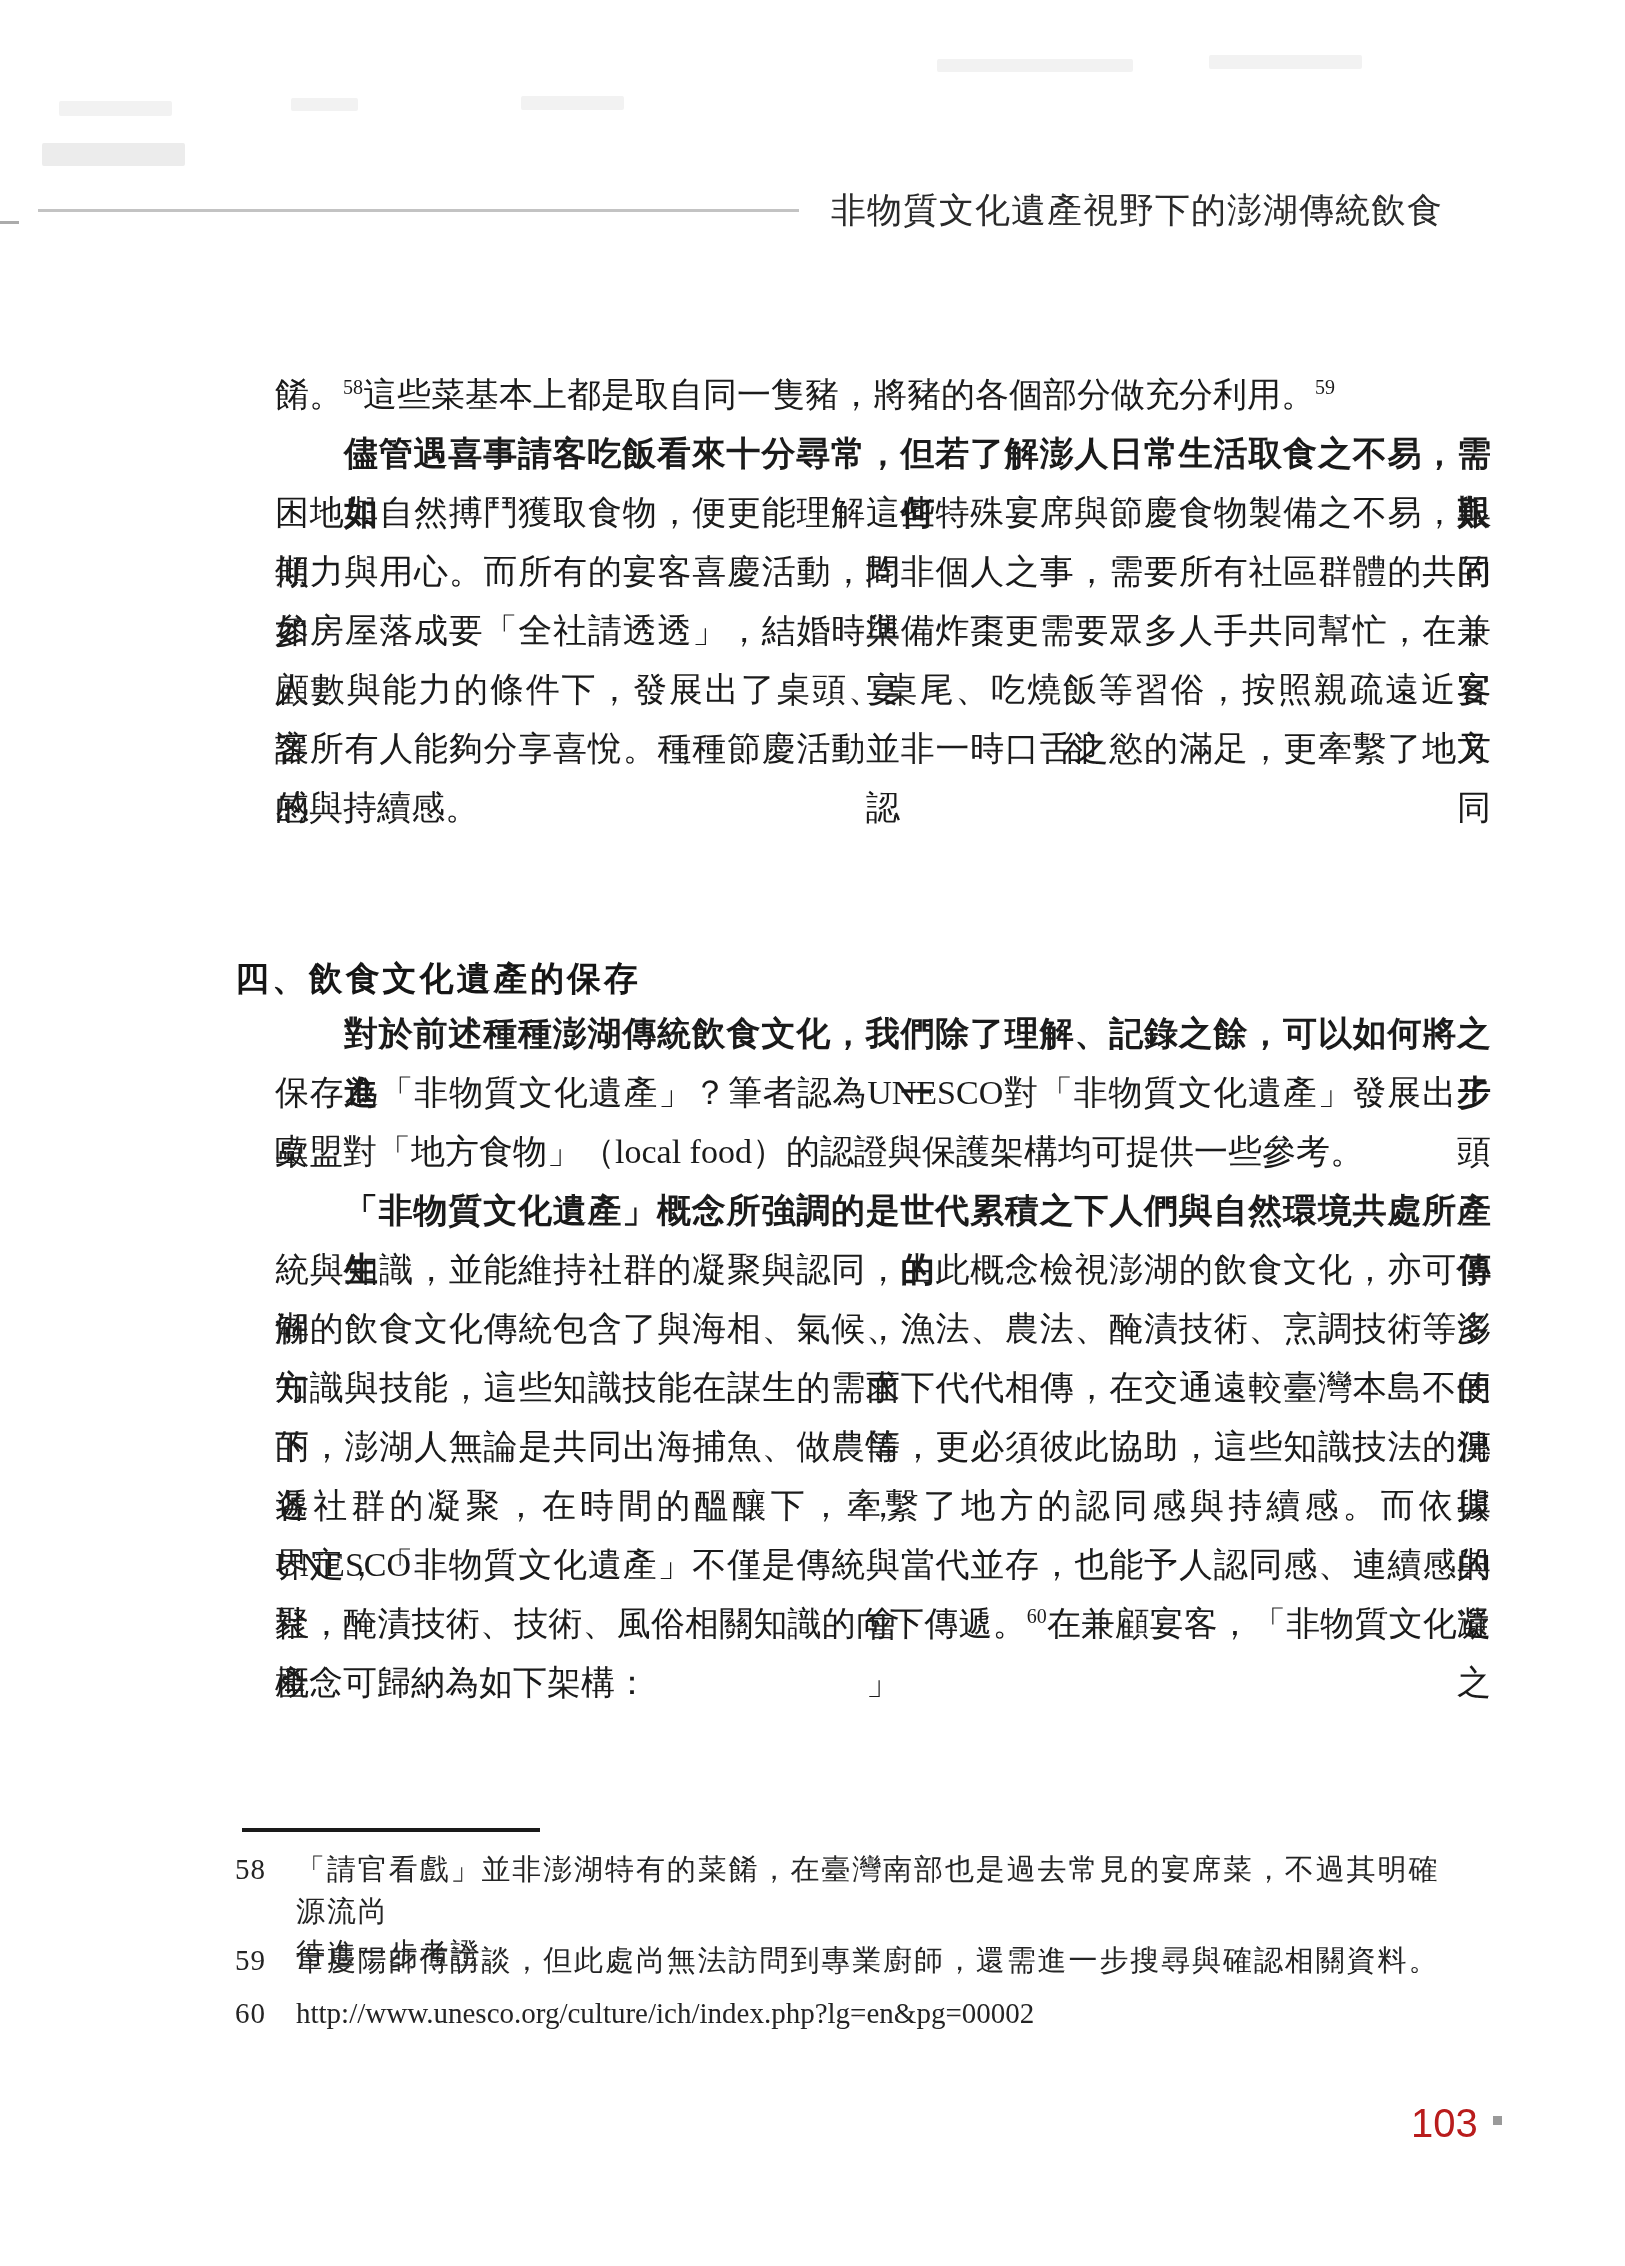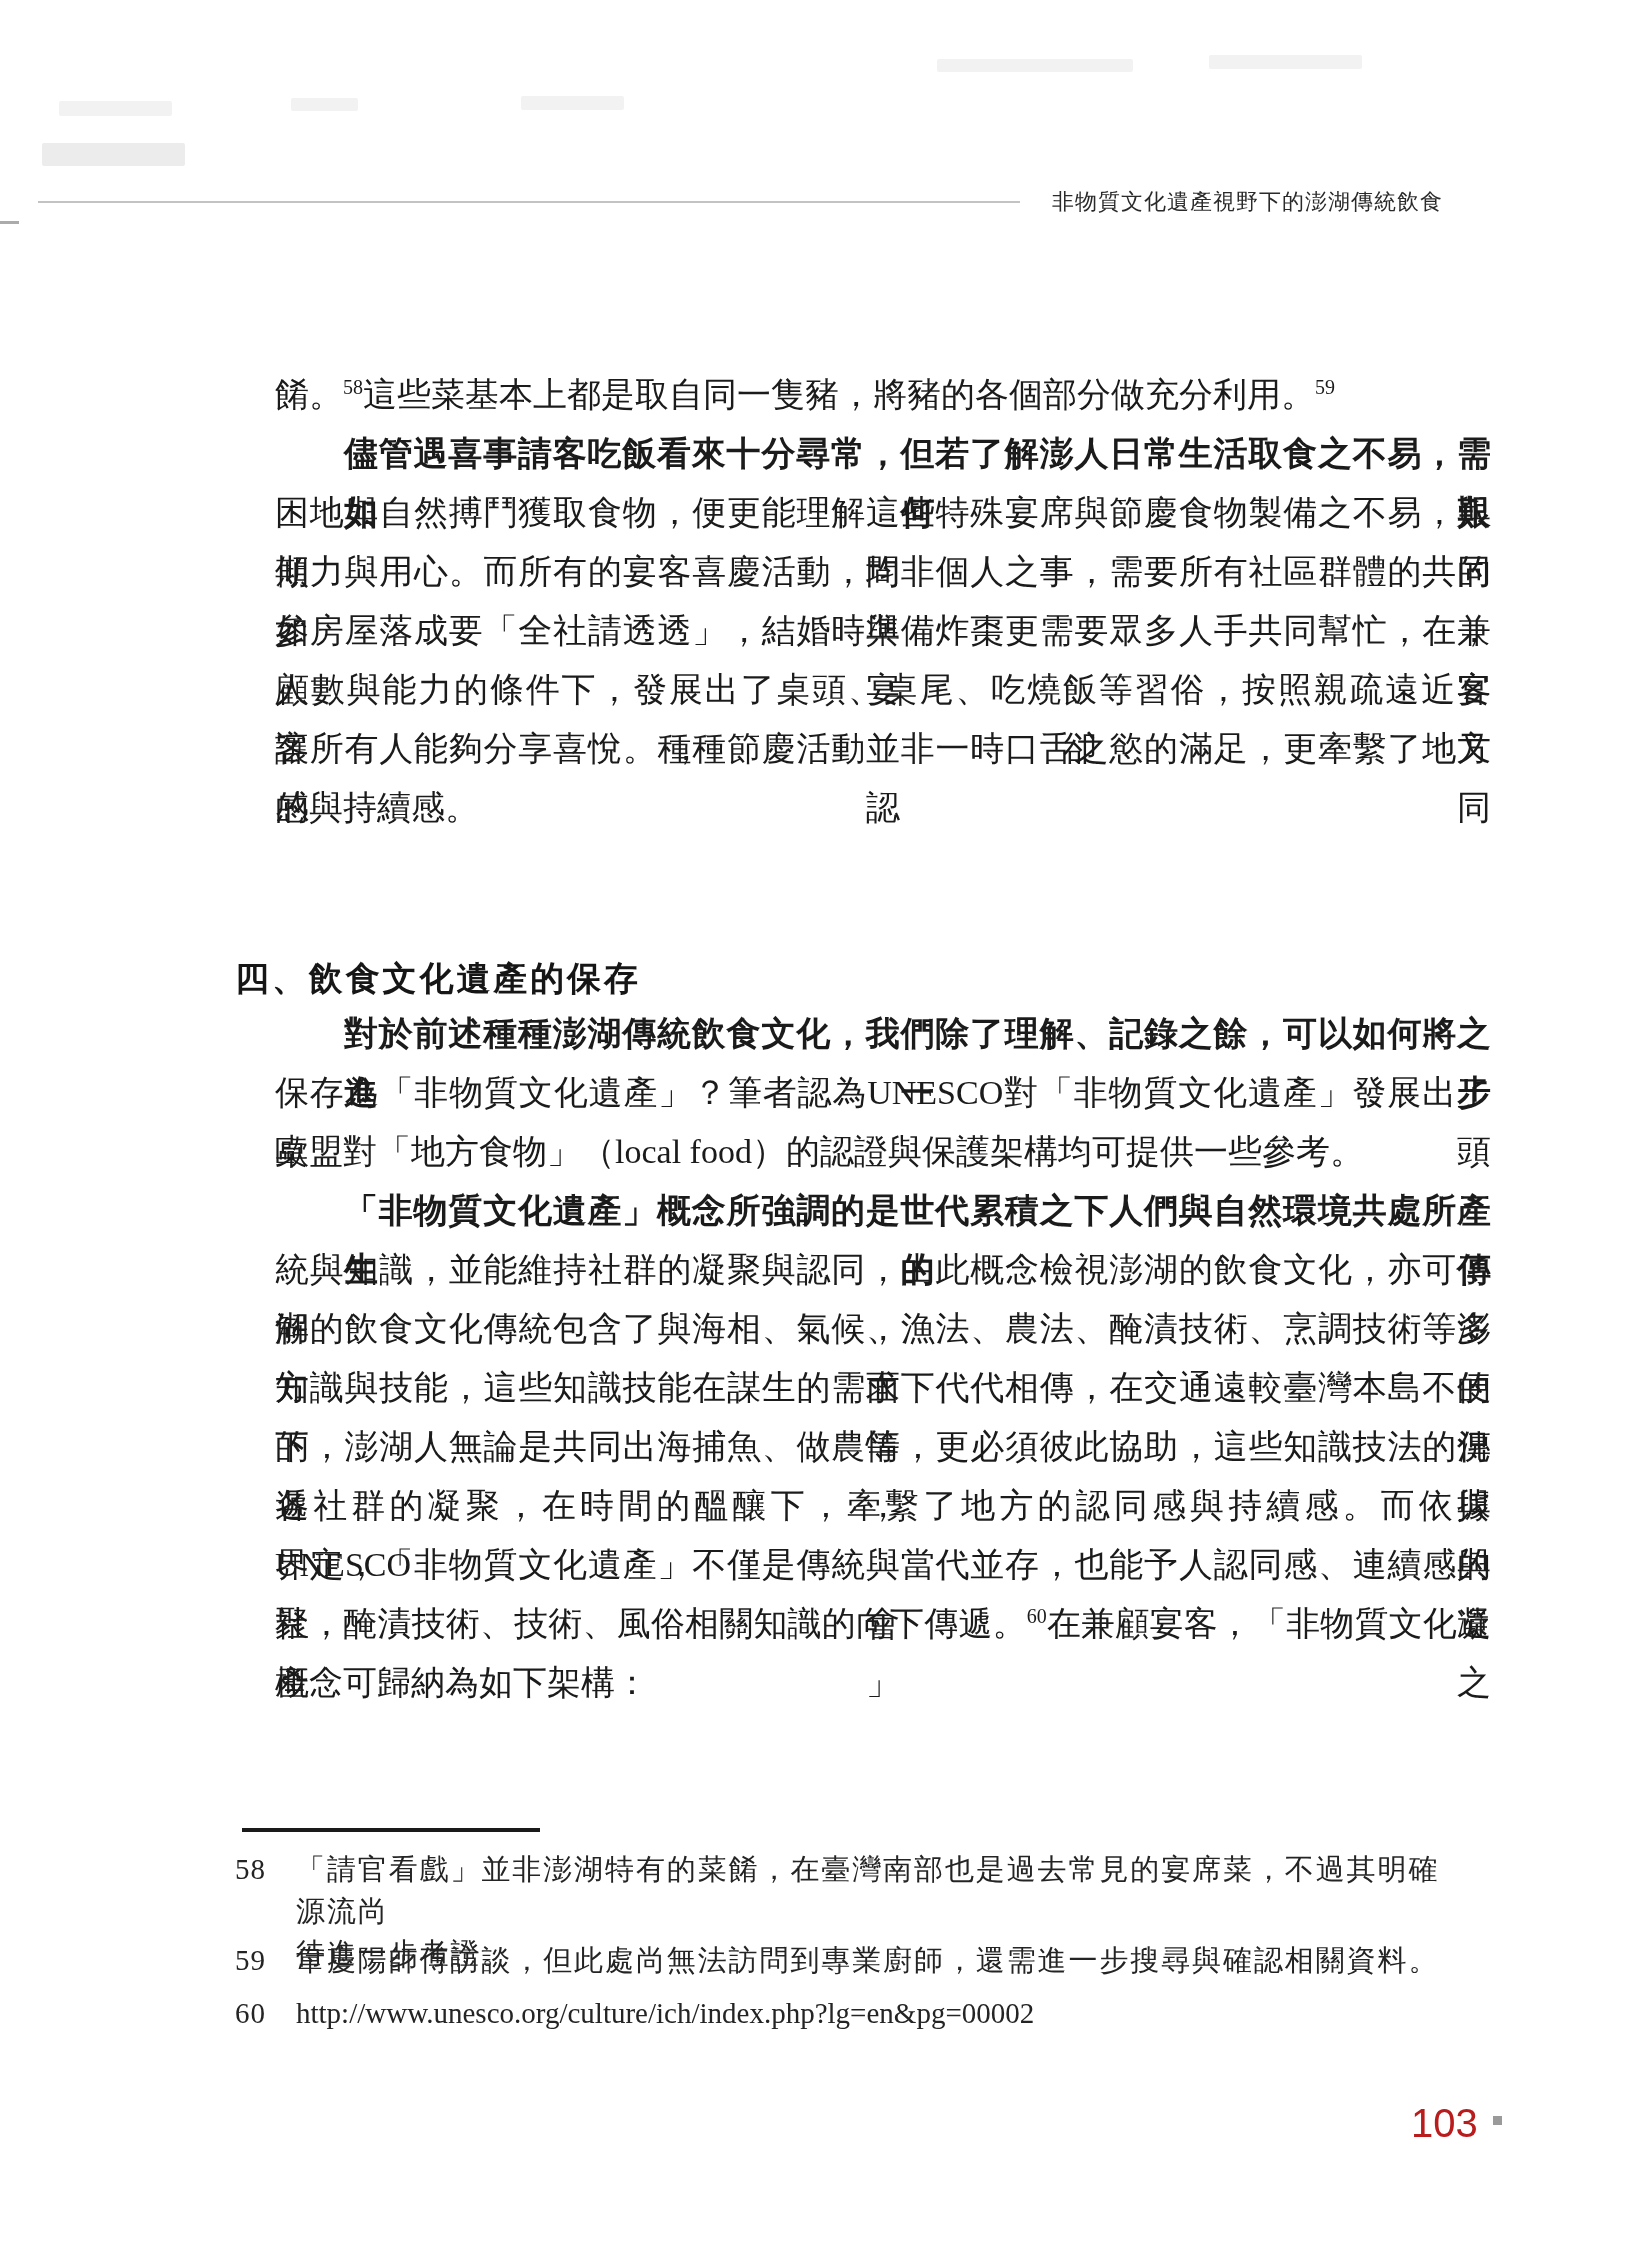--- a/index.html
+++ b/index.html
@@ -12,21 +12,21 @@
     overflow:hidden;
   }
   
   .header{
     position:absolute;top:187px;left:38px;right:182px;
     display:flex;align-items:center;gap:32.5px;
   }
   .header-rule{flex:1;height:2.9px;background:#c3c3c3;}
   .header-edge-tick{position:absolute;left:0;top:221px;width:19px;height:2.9px;background:#ababab;}
   .header-title{
-    font-size:22px;letter-spacing:1px;color:#2a2a2a;white-space:nowrap;
+    font-size:35px;letter-spacing:1px;color:#2a2a2a;white-space:nowrap;
   }
   
   .textblock{position:absolute;left:235px;width:1216px;margin-left:40px;}
   .bline{
     font-size:34px;line-height:59px;height:59px;
     text-align:justify;text-align-last:justify;
     color:#1b1b1b;
   }
   .bline.short{text-align:left;text-align-last:left;}
   .bline.indent{padding-left:69px;font-weight:bold;}

